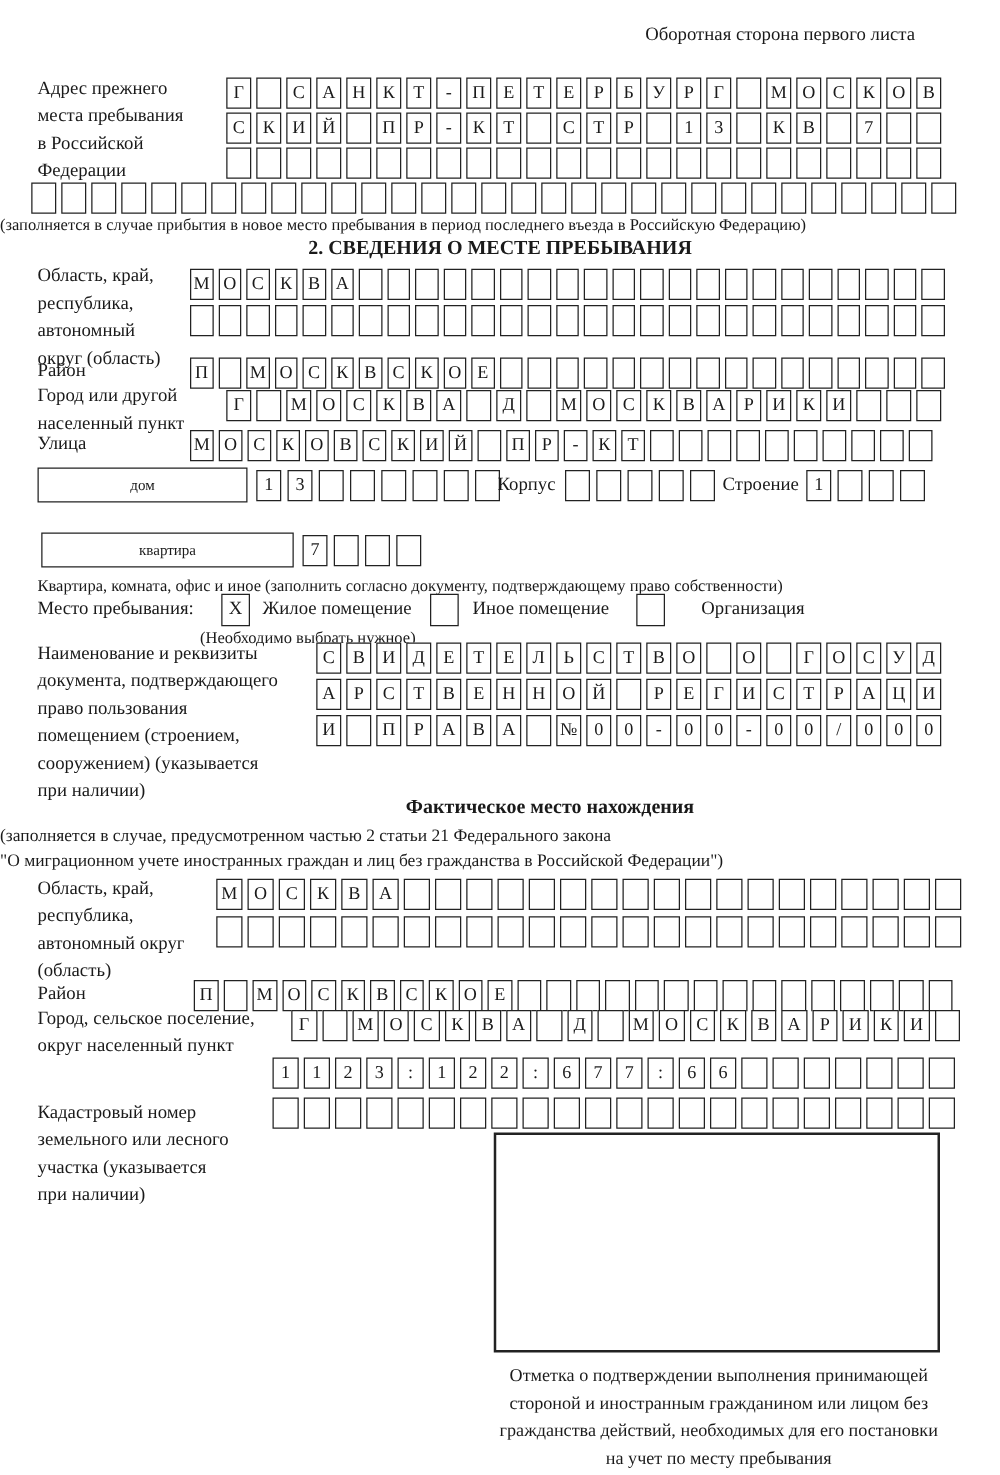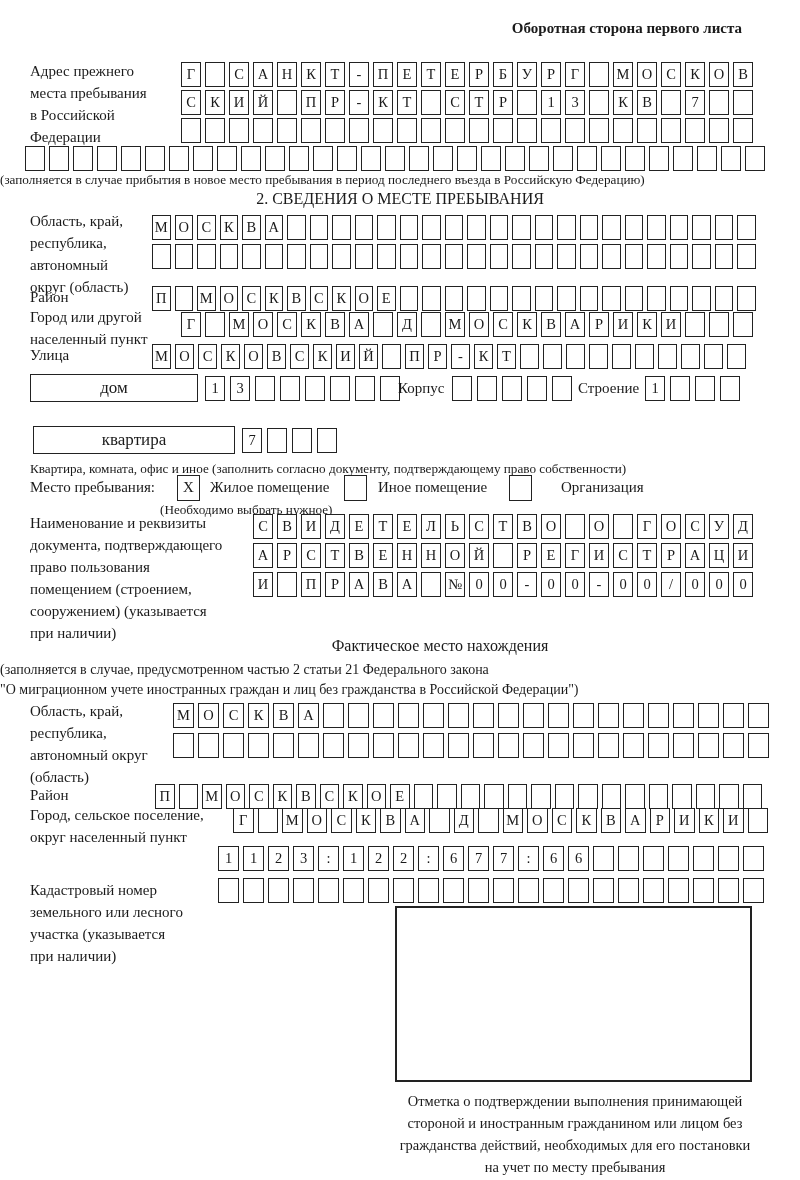--- a/index.html
+++ b/index.html
@@ -3,37 +3,37 @@
 <meta charset="utf-8">
 <style>
   html,body{margin:0;padding:0;background:#fff;}
   .page{
     position:relative;width:800px;height:1180px;background:#ffffff;
     font-family:"Liberation Serif","DejaVu Serif",serif;color:#1a1a1a;
     overflow:hidden;
   }
   .lbl{position:absolute;font-size:15px;line-height:22px;white-space:pre-line;}
   .note{position:absolute;font-size:13.2px;line-height:18px;text-align:left;}
-  .title{position:absolute;font-weight:normal;font-size:16px;text-align:center;width:800px;left:0;}
+  .title{position:absolute;font-weight:bold;font-size:16px;text-align:center;width:800px;left:0;}
   .cells{position:absolute;display:flex;gap:4px;}
   .cell{
     box-sizing:border-box;flex:0 0 auto;width:var(--cw,20px);height:25px;
     border:1.6px solid #222;text-align:center;font-size:14.5px;line-height:22px;
     background:#fff;
   }
   .widebox{
     position:absolute;box-sizing:border-box;border:1.6px solid #222;
-    display:flex;align-items:center;justify-content:center;font-size:17px;background:#fff;
+    display:flex;align-items:center;justify-content:center;font-size:12px;background:#fff;
   }
   .checkbox{
     position:absolute;box-sizing:border-box;width:23px;height:26px;border:1.6px solid #222;
     text-align:center;font-size:15px;line-height:23px;background:#fff;
   }
   .opt-label{position:absolute;font-size:15px;}
-  .corner{position:absolute;top:20px;right:58px;font-size:15px;font-weight:bold;}
+  .corner{position:absolute;top:20px;right:68px;font-size:15px;}
   .stamp{position:absolute;left:395px;top:906px;width:357px;height:176px;
     box-sizing:border-box;border:2px solid #222;background:#fff;}
   .stamp-note{position:absolute;left:335px;top:1090px;width:480px;
     font-size:14.5px;line-height:22px;text-align:center;white-space:pre-line;}
   .center-note{left:0;width:800px;}
 </style>
 </head>
 <body>
 
 <div class="page">

